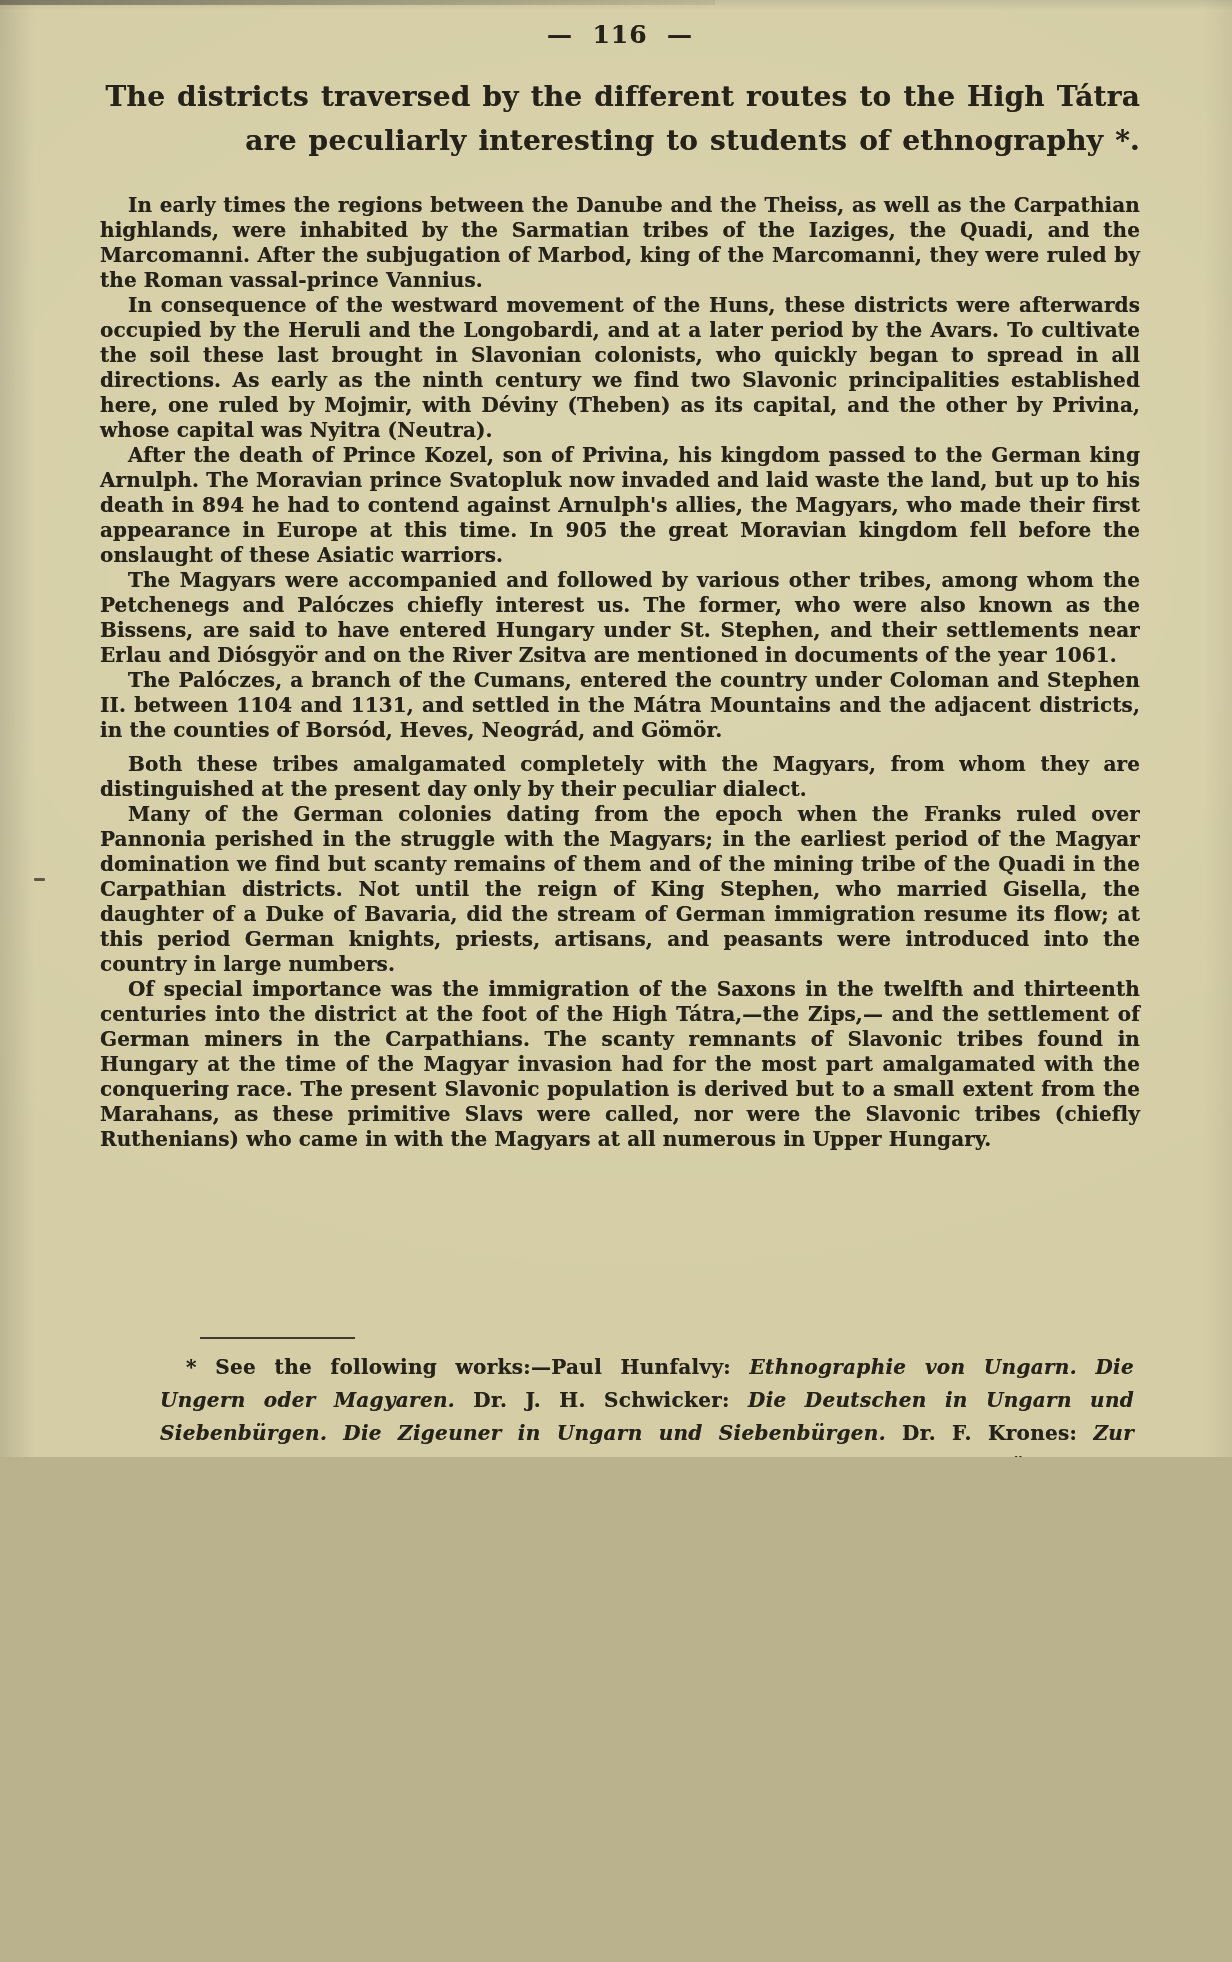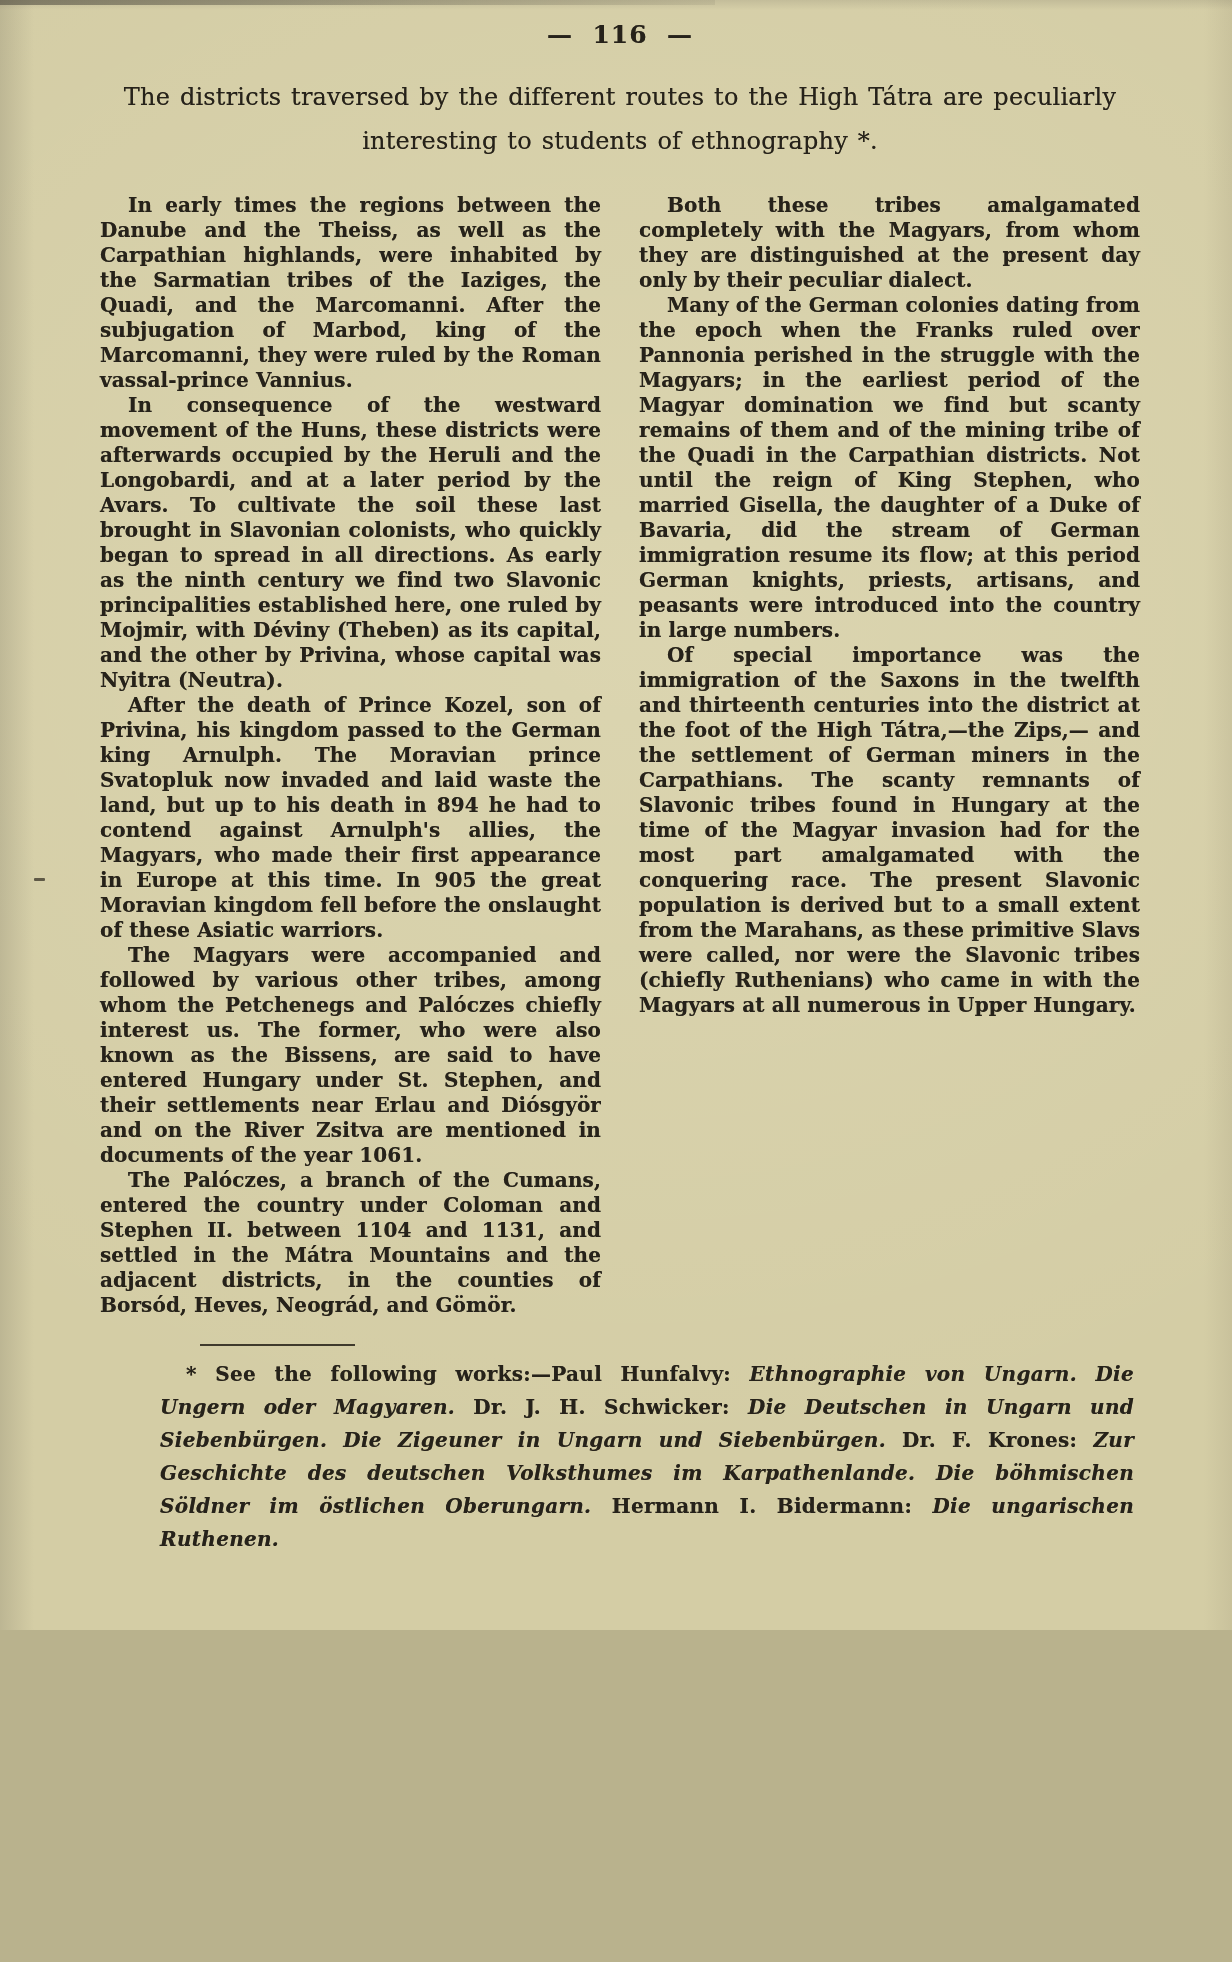--- a/index.html
+++ b/index.html
@@ -11,21 +11,21 @@
   *{box-sizing:border-box;}
   html,body{margin:0;padding:0;}
   body{
     width:1232px;height:1962px;
     background:#b9b28d;
     font-family:"DejaVu Serif","Liberation Serif",serif;
     color:var(--ink);
   }
   .page{
     position:relative;
-    width:1232px;height:1630px;
+    width:1232px;height:1457px;
     padding:14px 92px 0 100px;
     overflow:hidden;
     background:
       linear-gradient(180deg, rgba(120,115,96,0.20), rgba(120,115,96,0) 10px),
       linear-gradient(90deg, rgba(105,100,84,0.22), rgba(105,100,84,0) 34px),
       linear-gradient(270deg, rgba(160,152,122,0.22), rgba(160,152,122,0) 28px),
       radial-gradient(ellipse 120% 75% at 52% 38%, rgba(255,252,232,0.17), rgba(255,252,232,0) 70%),
       var(--paper);
     text-shadow:0 0 0.5px rgba(38,32,22,0.6);
     font-weight:700;
@@ -35,33 +35,34 @@
     background:linear-gradient(90deg, rgba(88,84,70,0.65), rgba(88,84,70,0.10));
   }
   .page-number{
     text-align:center;
     font-size:25px;
     letter-spacing:1px;
     white-space:pre;
     margin-top:6px;
   }
   h1.heading{
-    font-size:24px;
+    font-size:28px;
     line-height:44px;
-    font-weight:400;
-    text-align:center;
+    font-weight:700;
+    text-align:right;
     word-spacing:2px;
     letter-spacing:0.2px;
     margin:26px 0 0 0;
   }
   .columns{
     display:flex;
-    align-items:flex-start;
+    align-items:center;
     margin-top:30px;
     min-height:1118px;
+    flex-direction:column;
   }
   .col{
     flex:1 1 0;
     font-size:20px;
     line-height:25px;
     text-align:justify;
     letter-spacing:0.1px;
   }
   .col p{
     margin:0;

